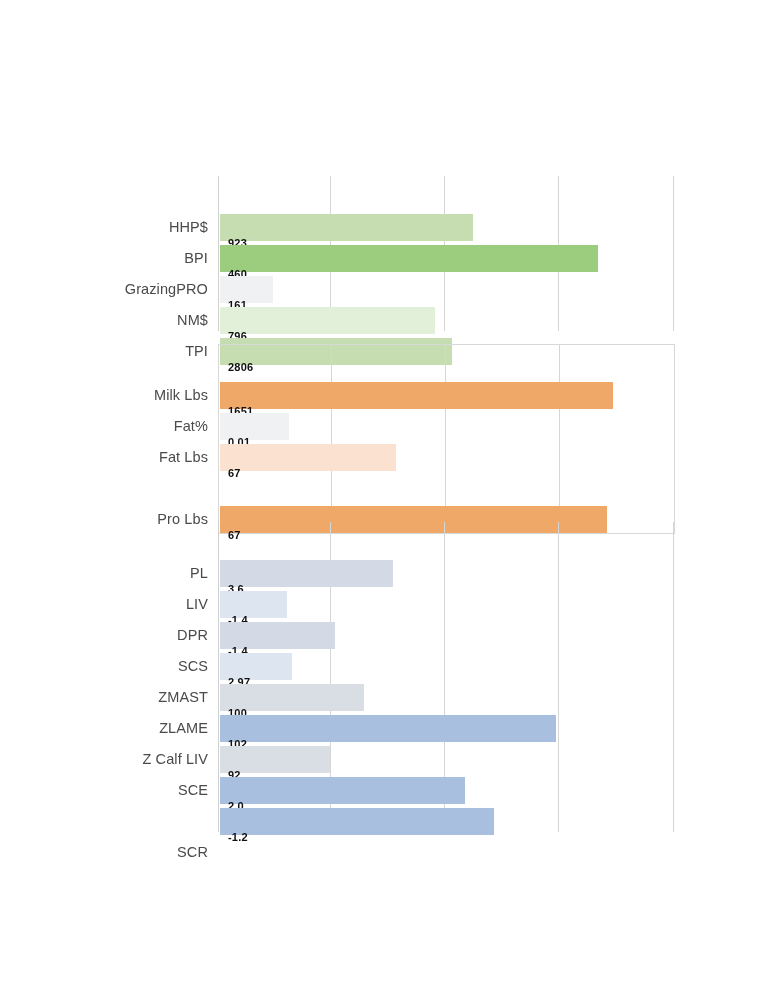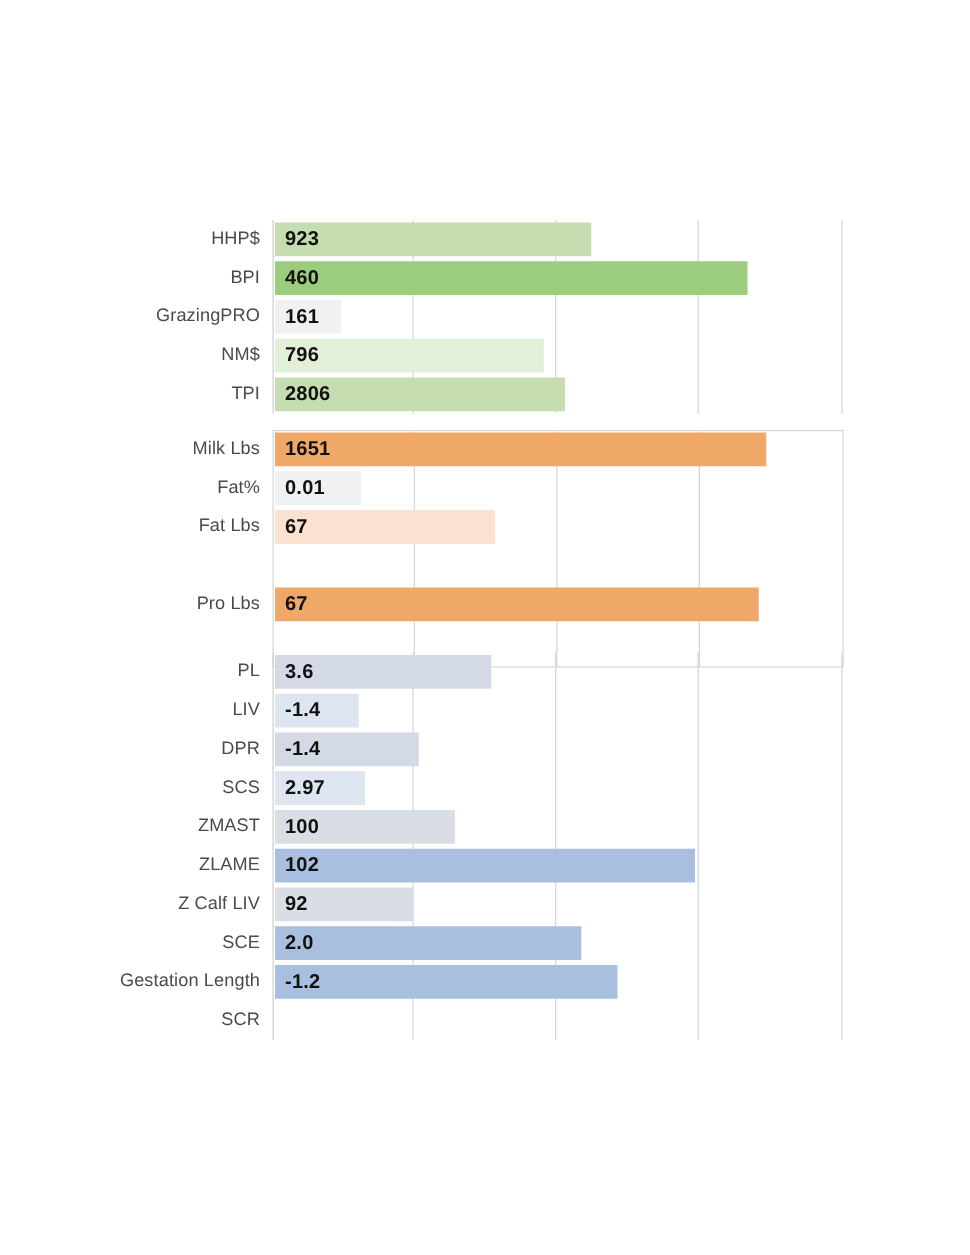--- a/index.html
+++ b/index.html
@@ -52,20 +52,21 @@
     background: #d6d6d6;
   }
   .gridline.first { background: #d0d0d0; }
 
   
   .row {
     position: absolute;
     left: 0;
     width: 776px;
     height: 31px;
+    margin-top: 36px;
   }
   .row-label {
     position: absolute;
     left: 0;
     top: 0;
     width: 208px;
     height: 31px;
     line-height: 31px;
     text-align: right;
     font-size: 14.5px;
@@ -76,24 +77,24 @@
   }
   .bar {
     position: absolute;
     left: 220px;
     top: 2px;
     height: 27px;
   }
   .bar-value {
     position: absolute;
     left: 228px;
-    top: 2px;
+    top: 18px;
     height: 27px;
     line-height: 27px;
-    font-size: 16px;
+    font-size: 11px;
     font-weight: bold;
     color: #111111;
     white-space: nowrap;
     letter-spacing: 0.2px;
   }
 </style>
 </head>
 <body>
 
 <div id="chart-root">
@@ -200,21 +201,20 @@
         <div class="row-label">Z Calf LIV</div>
         <div class="bar" style="width: 110px; background: rgb(217, 221, 228);"></div>
         <div class="bar-value">92</div>
       </div>
       <div class="row" style="top: 217px;">
         <div class="row-label">SCE</div>
         <div class="bar" style="width: 245px; background: rgb(168, 191, 223);"></div>
         <div class="bar-value">2.0</div>
       </div>
       <div class="row" style="top: 248px;">
-        <div class="row-label">Gestation Length</div>
         <div class="bar" style="width: 274px; background: rgb(168, 191, 223);"></div>
         <div class="bar-value">-1.2</div>
       </div>
       <div class="row" style="top: 279px;">
         <div class="row-label">SCR</div>
       </div>
     </div>
   </div>
 
 </body></html>

